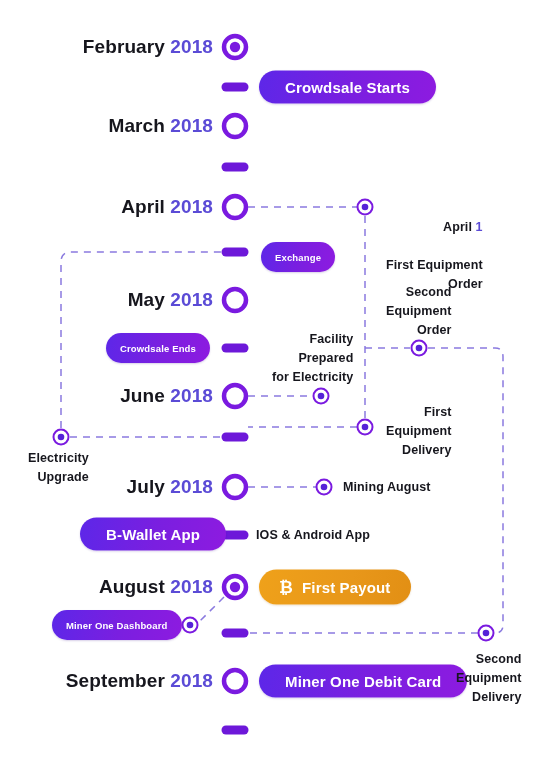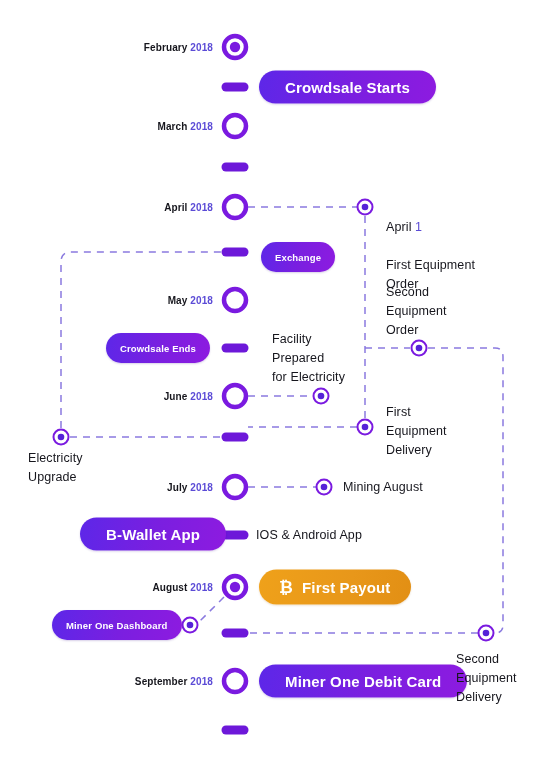--- a/index.html
+++ b/index.html
@@ -7,21 +7,21 @@
     width:543px;height:775px;background:#ffffff;
     font-family:"Liberation Sans","DejaVu Sans",sans-serif;
     overflow:hidden;position:relative;
   }
   #stage{position:absolute;left:0;top:0;width:543px;height:775px;}
   #wires{position:absolute;left:0;top:0;width:543px;height:775px;}
 
   
   .month{
     position:absolute;white-space:nowrap;
-    font-size:10px;font-weight:700;color:#16161d;
+    font-size:19px;font-weight:700;color:#16161d;
     letter-spacing:.1px;transform:translate(-100%,-50%);
   }
   .month .yr{color:#5b4bd6;font-weight:700;}
 
   
   .pill{
     position:absolute;white-space:nowrap;
     display:flex;align-items:center;justify-content:flex-end;
     color:#fff;border-radius:999px;
     transform:translateY(-50%);
@@ -40,22 +40,22 @@
   .pill.orange{
     font-size:15px;font-weight:700;letter-spacing:.15px;
     padding:0 20px;height:35px;
     background:linear-gradient(100deg,#efa11a 0%,#e8971a 60%,#e28f14 100%);
     box-shadow:0 1px 2px rgba(150,90,0,.20);
   }
   .btc{font-size:17px;font-weight:700;margin-right:9px;line-height:1;}
 
   
   .note{
-    position:absolute;font-size:12.5px;font-weight:400;color:#16161d;
-    line-height:1.52;letter-spacing:.1px;white-space:pre-line;
+    position:absolute;font-size:12.5px;font-weight:700;color:#16161d;
+    line-height:1.52;letter-spacing:.1px;white-space:pre-line;text-align:right;
   }
   .note .d1{color:#5b4bd6;}
   .note.mid{transform:translateY(-50%);}
 </style>
 </head>
 <body>
 
 <div id="stage">
   <svg id="wires" viewBox="0 0 543 775" xmlns="http://www.w3.org/2000/svg">
     <defs>

